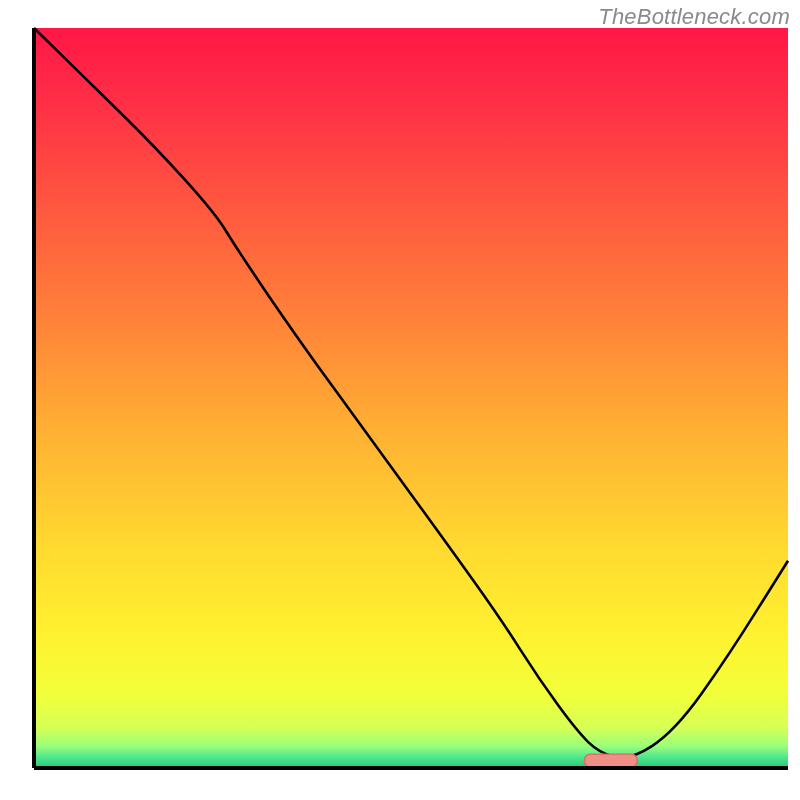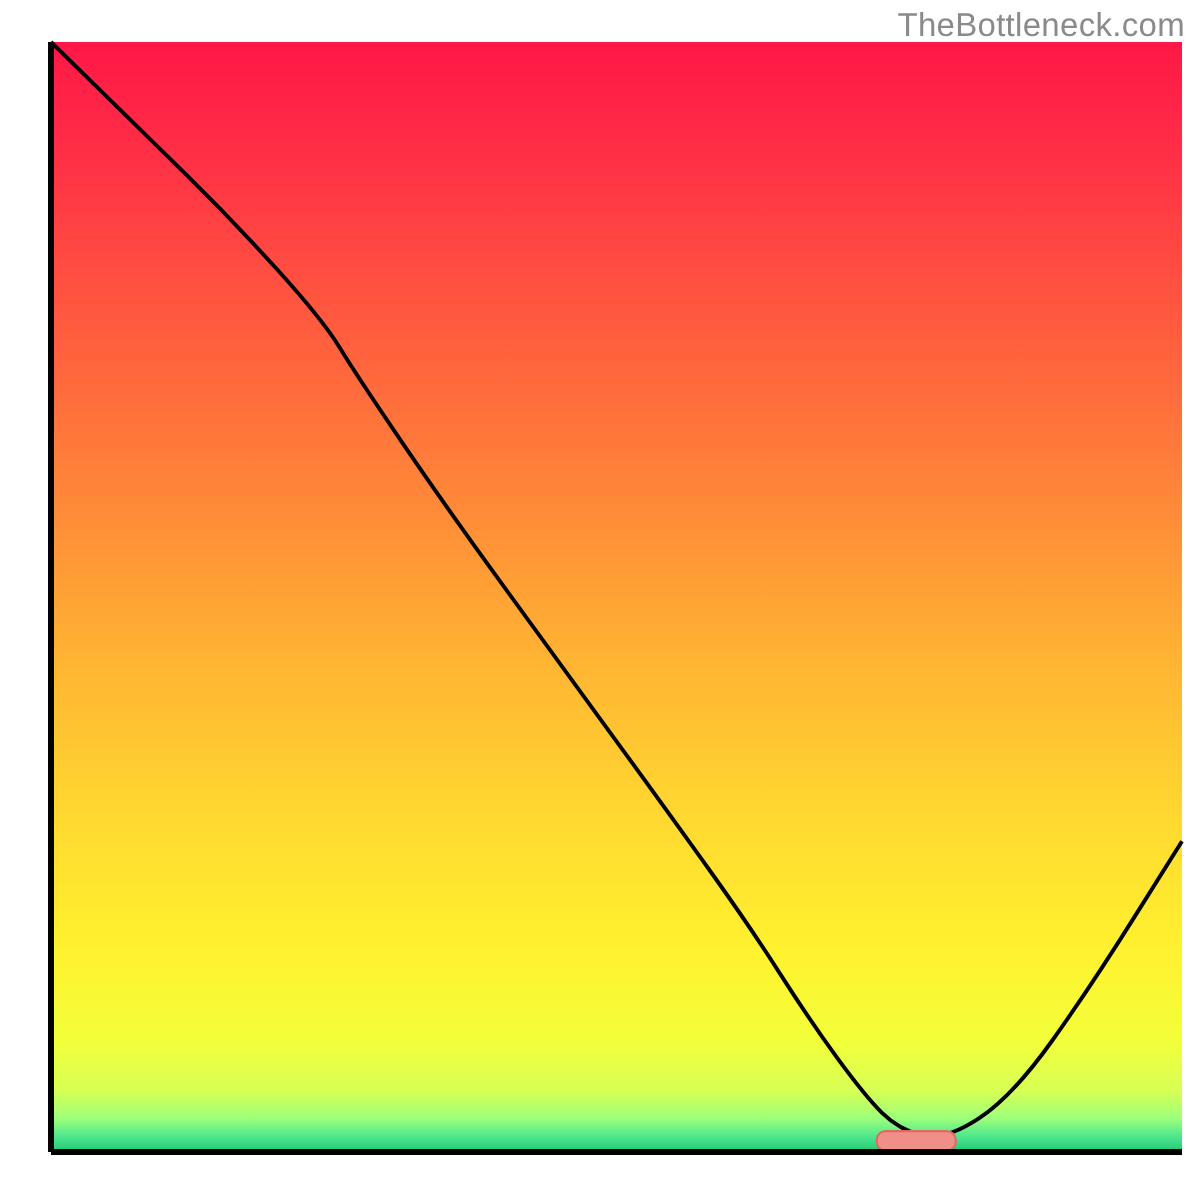--- a/index.html
+++ b/index.html
@@ -7,20 +7,21 @@
     padding: 0;
     width: 800px;
     height: 800px;
     background: #ffffff;
     font-family: Arial, Helvetica, sans-serif;
   }
   .chart-wrap {
     position: relative;
     width: 800px;
     height: 800px;
+    font-style: italic;
   }
   .watermark {
     position: absolute;
     top: 4px;
     right: 10px;
     color: #8a8a8a;
     font-size: 22px;
     letter-spacing: 0.2px;
     user-select: none;
   }

